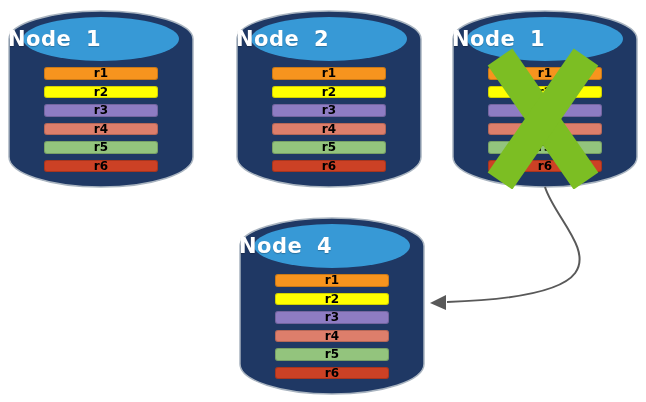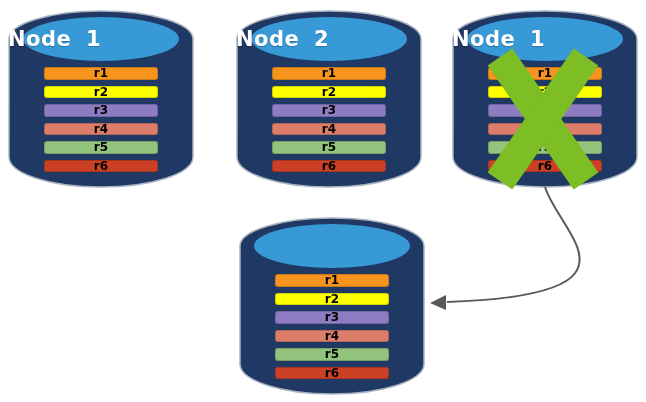--- a/index.html
+++ b/index.html
@@ -147,20 +147,21 @@
     <svg class="fail-x" viewBox="0 0 186 182" xmlns="http://www.w3.org/2000/svg">
       <line x1="48" y1="50" x2="134" y2="174"></line>
       <line x1="134" y1="50" x2="48" y2="174"></line>
     </svg>
   </div>
       <div class="db-node pos-4">
     <svg class="cyl" viewBox="0 0 186 182" xmlns="http://www.w3.org/2000/svg" preserveAspectRatio="none">
       <path class="cyl-body" d="M 1 32 A 92 28 0 0 1 185 32 L 185 150 A 92 30 0 0 1 1 150 Z"></path>
       <ellipse class="cyl-top" cx="93" cy="32" rx="78" ry="22"></ellipse>
     </svg>
+    <div class="node-title">Node 4</div>
     <div class="rows">
           <div class="row-bar" style="background: rgb(247, 148, 30);">
     <span>r1</span>
   </div>
           <div class="row-bar" style="background: rgb(255, 255, 0);">
     <span>r2</span>
   </div>
           <div class="row-bar" style="background: rgb(142, 124, 195);">
     <span>r3</span>
   </div>

